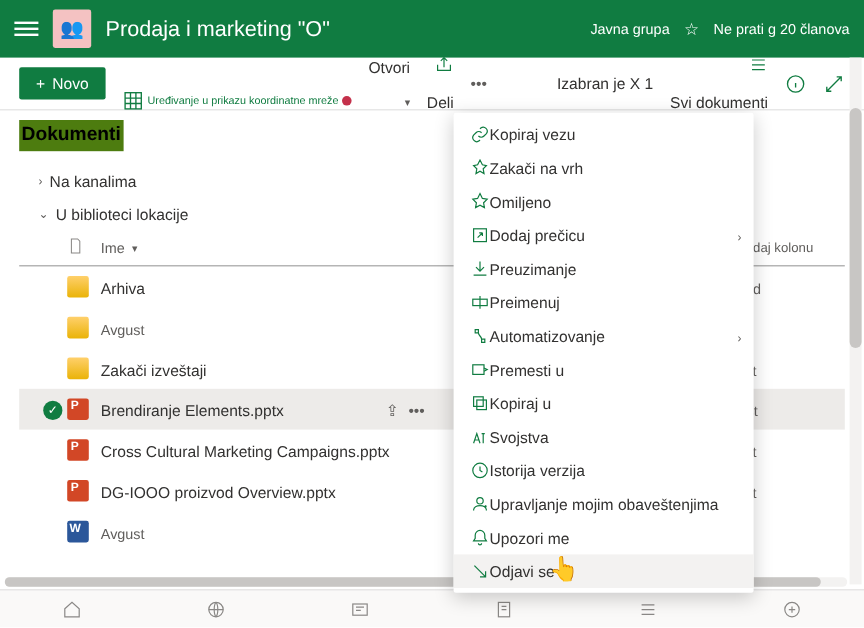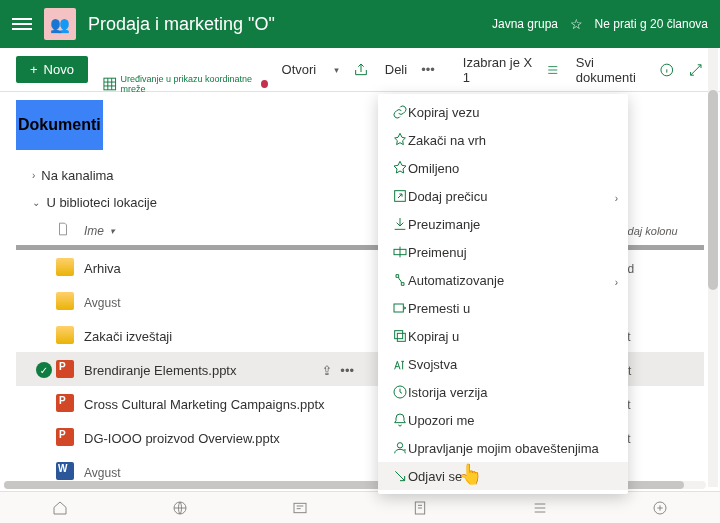--- a/index.html
+++ b/index.html
@@ -8,35 +8,35 @@
 .header { background: #107c41; color: #fff; height: 48px; display: flex; align-items: center; padding: 0 12px; }
 .hamburger { width: 20px; display: flex; flex-direction: column; gap: 3px; cursor: pointer; margin-right: 12px; }
 .hamburger span { height: 2px; background: #fff; }
 .site-icon { width: 32px; height: 32px; background: #f4c2c2; display: flex; align-items: center; justify-content: center; border-radius: 2px; margin-right: 12px; font-size: 16px; }
 .site-title { font-size: 18px; font-weight: 400; flex: 1; }
 .header-right { display: flex; align-items: center; gap: 12px; font-size: 12px; }
 .star { font-size: 14px; }
 
 .toolbar { height: 44px; display: flex; align-items: center; padding: 0 16px; gap: 14px; border-bottom: 1px solid #e1e1e1; font-size: 13px; color: #323130; }
 .btn-new { background: #107c41; color: #fff; padding: 6px 14px; border-radius: 2px; display: flex; align-items: center; gap: 6px; cursor: pointer; }
-.toolbar-item { display: flex; align-items: center; gap: 16px; cursor: pointer; color: #323130; }
+.toolbar-item { display: flex; align-items: flex-end; gap: 16px; cursor: pointer; color: #323130; flex-direction: column; }
 .toolbar-item svg { width: 16px; height: 16px; }
 .toolbar-spacer { flex: 1; }
 .tb-icon { width: 18px; height: 18px; stroke: #107c41; fill: none; stroke-width: 1.5; }
 .grid-edit { font-size: 9px; color: #107c41; display: flex; align-items: center; gap: 3px; margin-top: 29px; }
 .red-dot { width: 8px; height: 8px; background: #c4314b; border-radius: 50%; }
 
 .content { padding: 8px 16px 0 16px; height: calc(523px - 48px - 44px - 32px); overflow-y: auto; position: relative; }
 .doc-heading { font-size: 16px; font-weight: 600; margin-bottom: 12px; display: flex; align-items: center; gap: 6px; }
-.doc-heading-hl { background: #3b82f6; padding: 16px 2px; position: relative; }
+.doc-heading-hl { background: #4d7c0f; padding: 4px 2px; position: relative; }
 
 .tree-section { padding: 6px 0 6px 16px; font-size: 13px; color: #323130; display: flex; align-items: center; gap: 6px; cursor: pointer; }
 .chevron { font-size: 10px; color: #605e5c; }
 
-.table-header { display: flex; align-items: center; padding: 6px 0 6px 40px; font-size: 12px; color: #605e5c; border-bottom: 5px solid #a3a3a3; font-style: italic; }
+.table-header { display: flex; align-items: center; padding: 6px 0 6px 40px; font-size: 12px; color: #605e5c; border-bottom: 1px solid #a3a3a3; }
 .col-icon { width: 28px; }
 .col-name { flex: 1; display: flex; align-items: center; gap: 4px; }
 .col-mod { width: 110px; }
 .col-add { width: 100px; font-size: 11px; }
 
 .file-row { display: flex; align-items: flex-end; padding: 8px 0 8px 16px; font-size: 13px; color: #323130; position: relative; }
 .file-row.selected { background: #edebe9; }
 .row-check { width: 24px; display: flex; align-items: center; justify-content: center; }
 .check-circle { width: 16px; height: 16px; border-radius: 50%; background: #107c41; display: flex; align-items: center; justify-content: center; color: #fff; font-size: 10px; }
 .file-icon { width: 28px; display: flex; align-items: center; }
@@ -315,33 +315,33 @@
           <svg viewBox="0 0 24 24">
             <circle cx="12" cy="12" r="9"></circle>
             <path d="M12 7v5l3 2"></path>
           </svg>
         </span>
         <span>Istorija verzija</span>
       </div>
       <div class="menu-item">
         <span class="menu-icon">
           <svg viewBox="0 0 24 24">
-            <path d="M12 3a6 6 0 00-6 6v4l-2 3h16l-2-3V9a6 6 0 00-6-6zM10 19a2 2 0 004 0"></path>
-          </svg>
-        </span>
-        <span>Upozori me</span>
-      </div>
-      <div class="menu-item">
-        <span class="menu-icon">
-          <svg viewBox="0 0 24 24">
             <circle cx="12" cy="8" r="4"></circle>
             <path d="M4 20c0-4 4-6 8-6s8 2 8 6M18 14l2 2M20 14l-2 2"></path>
           </svg>
         </span>
         <span>Upravljanje mojim obaveštenjima</span>
+      </div>
+      <div class="menu-item">
+        <span class="menu-icon">
+          <svg viewBox="0 0 24 24">
+            <path d="M12 3a6 6 0 00-6 6v4l-2 3h16l-2-3V9a6 6 0 00-6-6zM10 19a2 2 0 004 0"></path>
+          </svg>
+        </span>
+        <span>Upozori me</span>
       </div>
       <div class="menu-item hovered">
         <span class="menu-icon">
           <svg viewBox="0 0 24 24">
             <path d="M5 5l14 14M12 19h7v-7"></path>
           </svg>
         </span>
         <span>Odjavi se</span>
       </div>
     </div>

